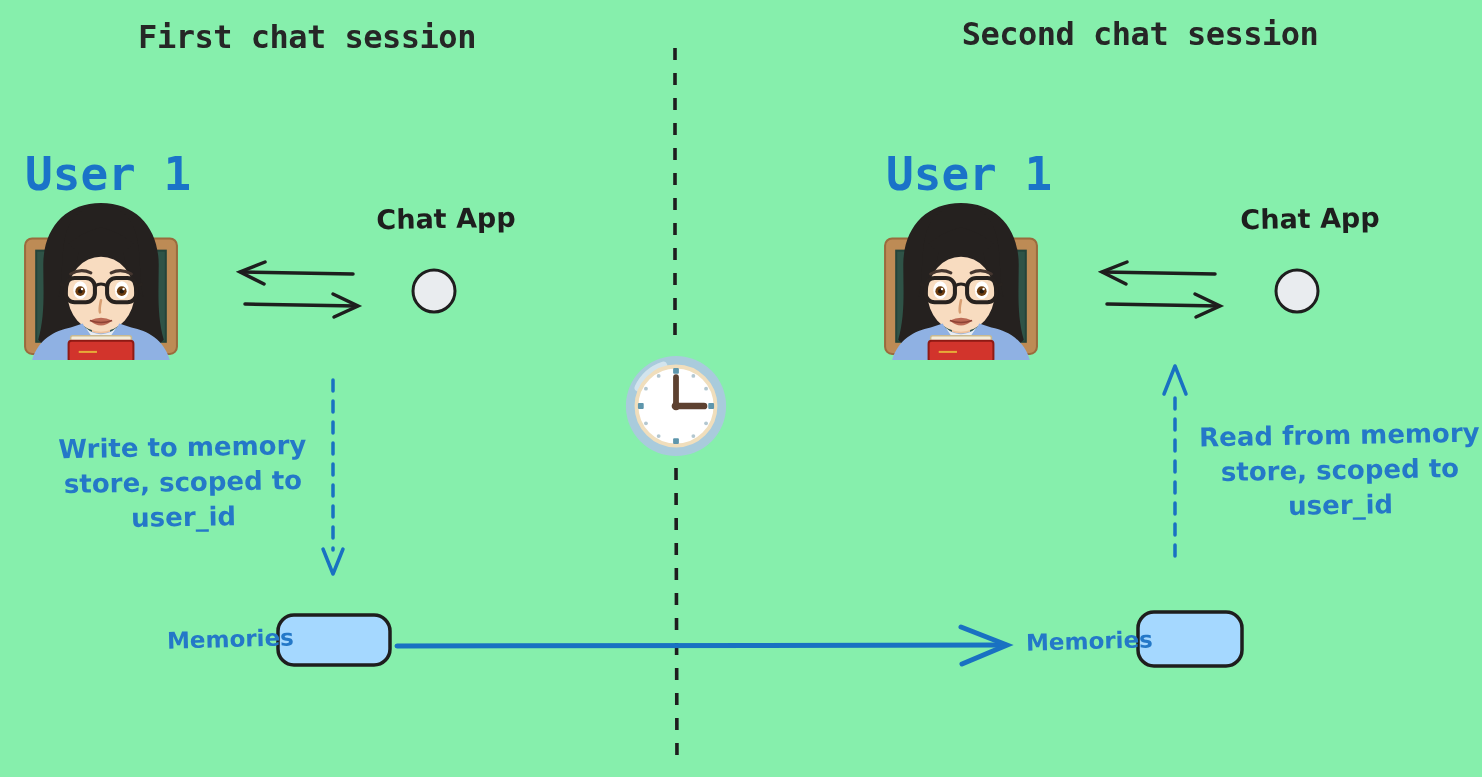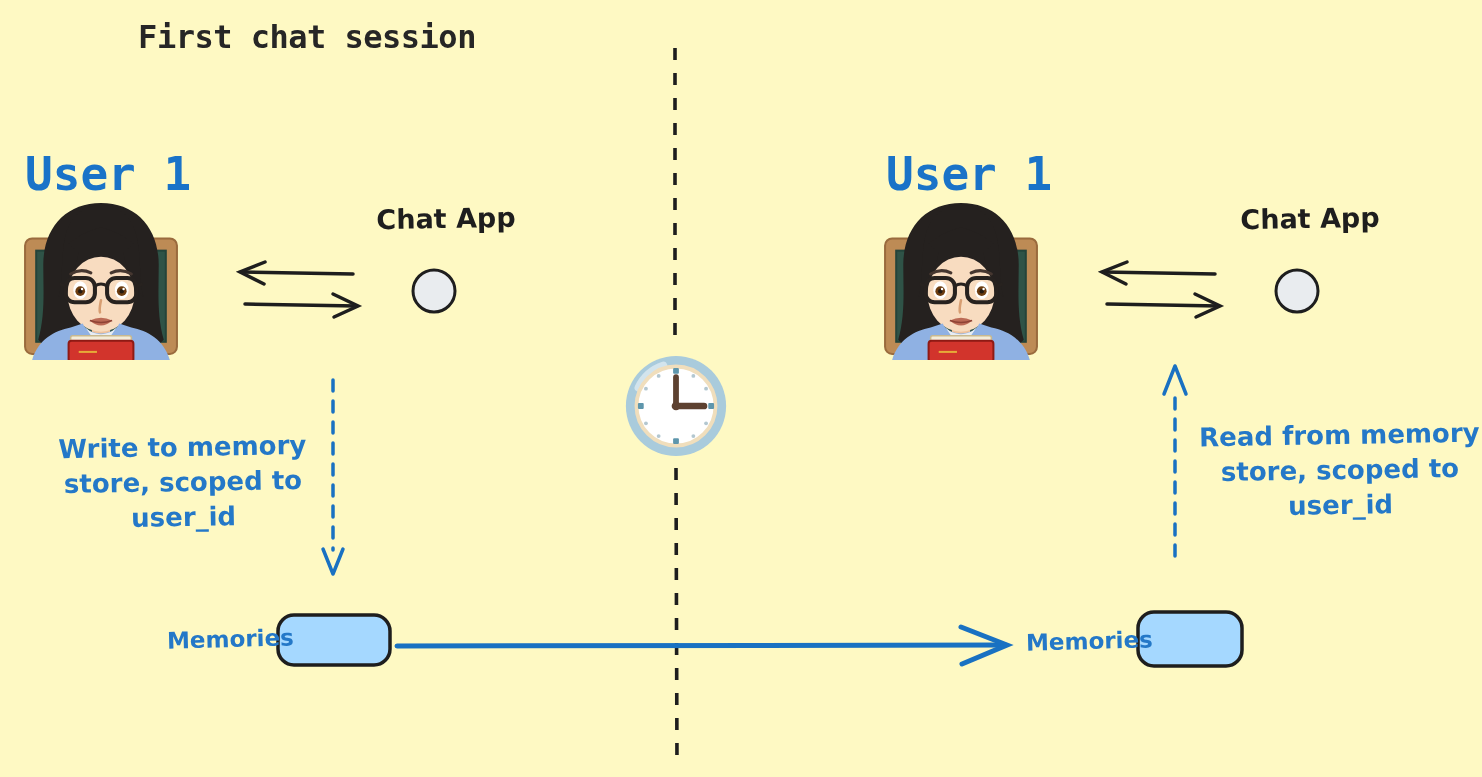--- a/index.html
+++ b/index.html
@@ -1,16 +1,16 @@
 <!DOCTYPE html>
 <html><head>
 <meta charset="utf-8">
 <style>
   html,body{margin:0;padding:0;background:#ffffff;}
-  .canvas{position:relative;width:1482px;height:777px;background:#fef9c3;overflow:hidden;
+  .canvas{position:relative;width:1482px;height:777px;background:#86efac;overflow:hidden;
           font-family:"DejaVu Sans",sans-serif;}
   .abs{position:absolute;}
   .session-title{font-family:"DejaVu Sans Mono",monospace;font-weight:bold;font-size:32px;
                  color:#262626;text-align:center;white-space:nowrap;letter-spacing:-0.5px;}
   .user-label{font-family:"DejaVu Sans Mono",monospace;font-weight:bold;font-size:46px;
               color:#1a73c8;white-space:nowrap;}
   .hand{font-family:"DejaVu Sans",sans-serif;font-weight:bold;}
   .chatapp-label{font-size:27px;color:#1e1e1e;text-align:center;width:160px;transform:rotate(-1deg);}
   .annotation{font-size:26px;color:#2478c8;text-align:center;line-height:35px;transform:rotate(-1deg);}
   .annotation span{display:block;}
@@ -133,20 +133,21 @@
     <g fill="none" stroke="#1971c2" stroke-width="5" stroke-linecap="round">
       <path d="M397,646 L1005,645"></path>
       <path d="M961,627 L1007,645 L962,664"></path>
     </g>
 
     <rect x="278" y="615" width="112" height="50" rx="16" fill="#a5d8ff" stroke="#1e1e1e" stroke-width="3.5"></rect>
     <rect x="1138" y="612" width="104" height="54" rx="16" fill="#a5d8ff" stroke="#1e1e1e" stroke-width="3.5"></rect>
   </svg>
 
   <div class="abs session-title" style="left:87px;top:18px;width:440px">First chat session</div>
+  <div class="abs session-title" style="left:920px;top:15px;width:440px">Second chat session</div>
 
   <div class="abs user-label" style="left:25px;top:147px">User 1</div>
   <div class="abs user-label" style="left:886px;top:147px">User 1</div>
 
   <div class="abs hand chatapp-label" style="left:366px;top:203px">Chat App</div>
   <div class="abs hand chatapp-label" style="left:1230px;top:203px">Chat App</div>
 
   <div class="abs hand annotation" style="left:38px;top:430px;width:290px">
     <span>Write to memory</span>
     <span>store, scoped to</span>

